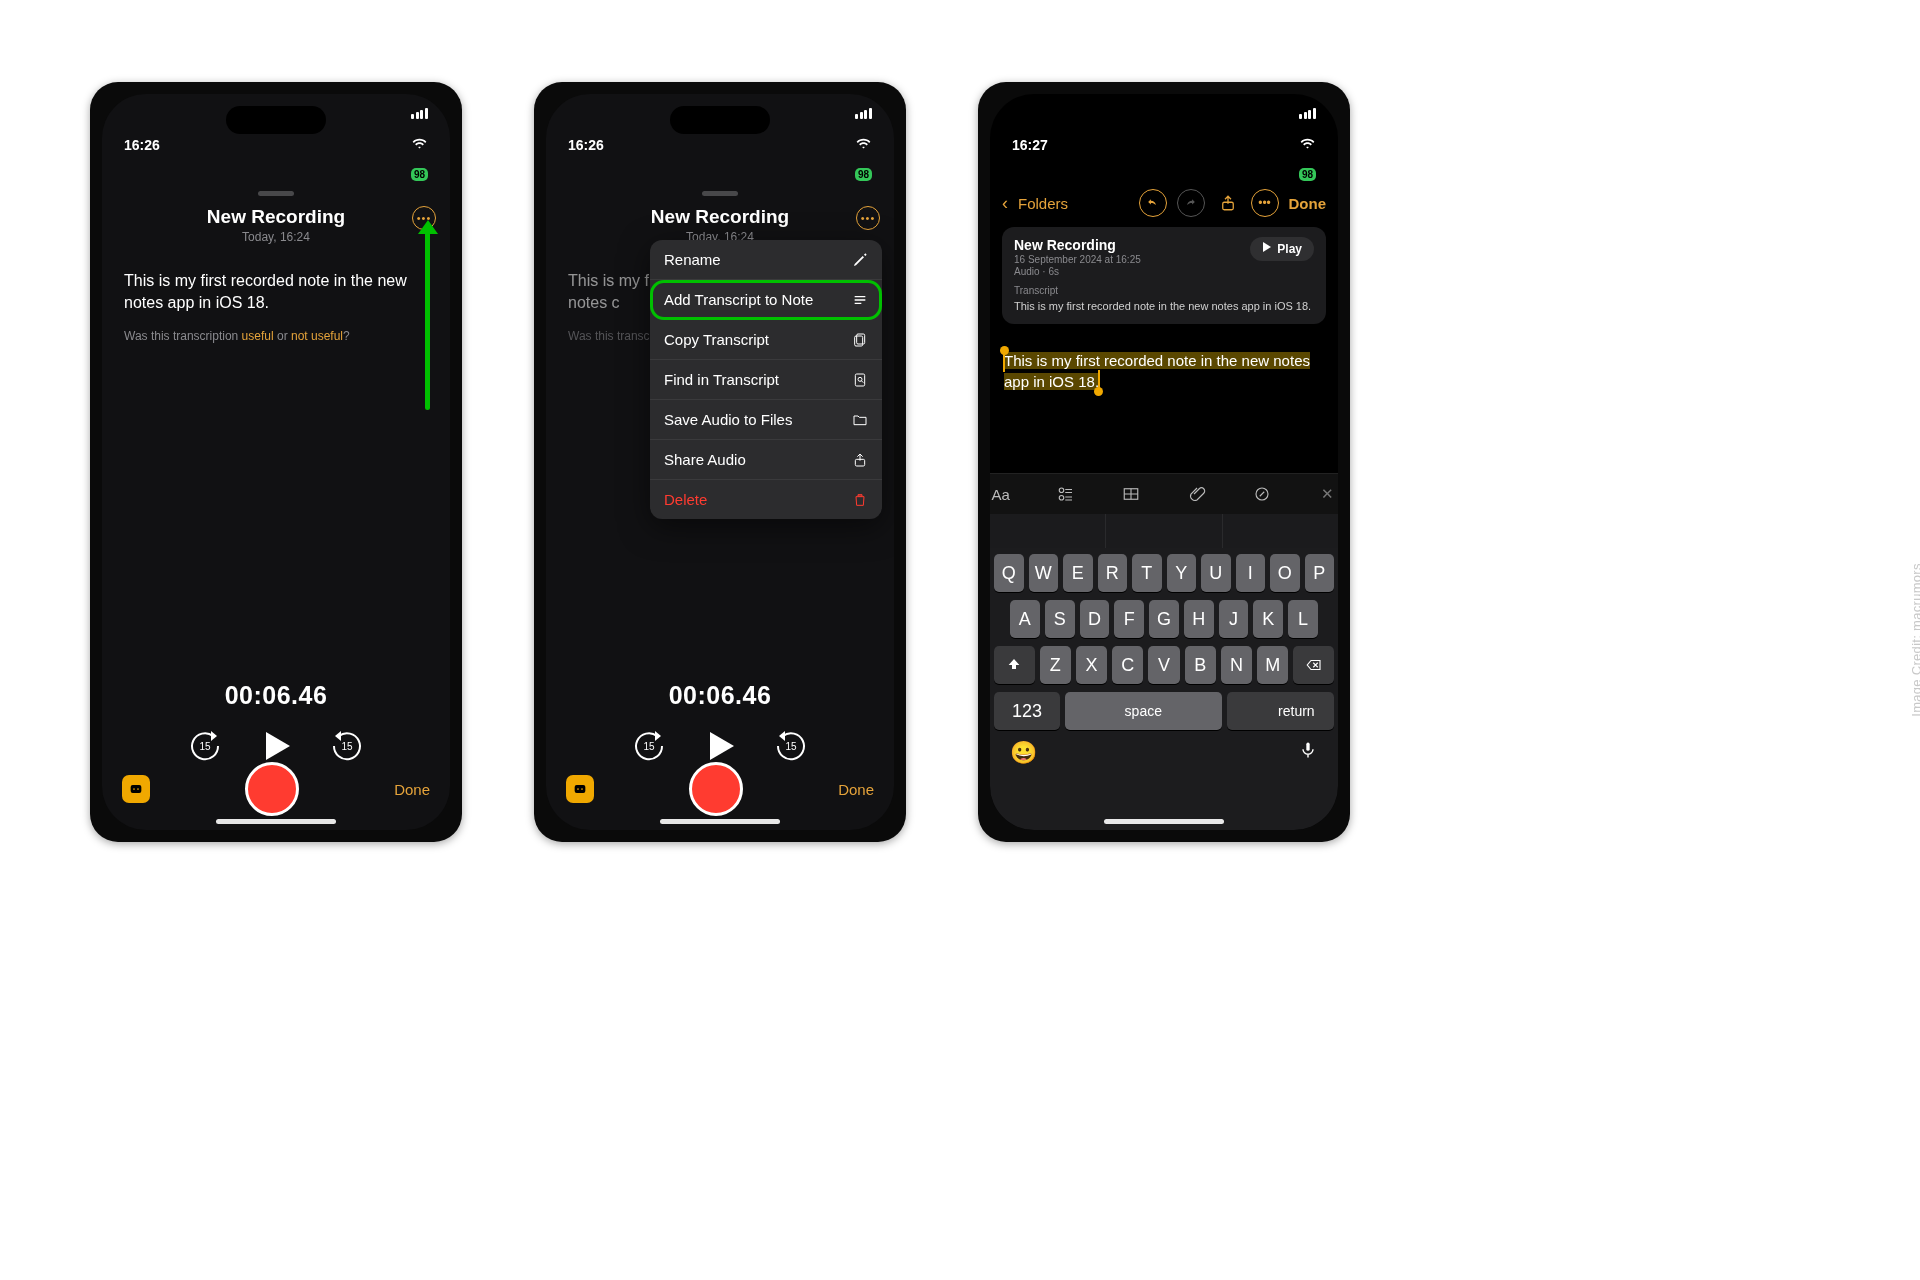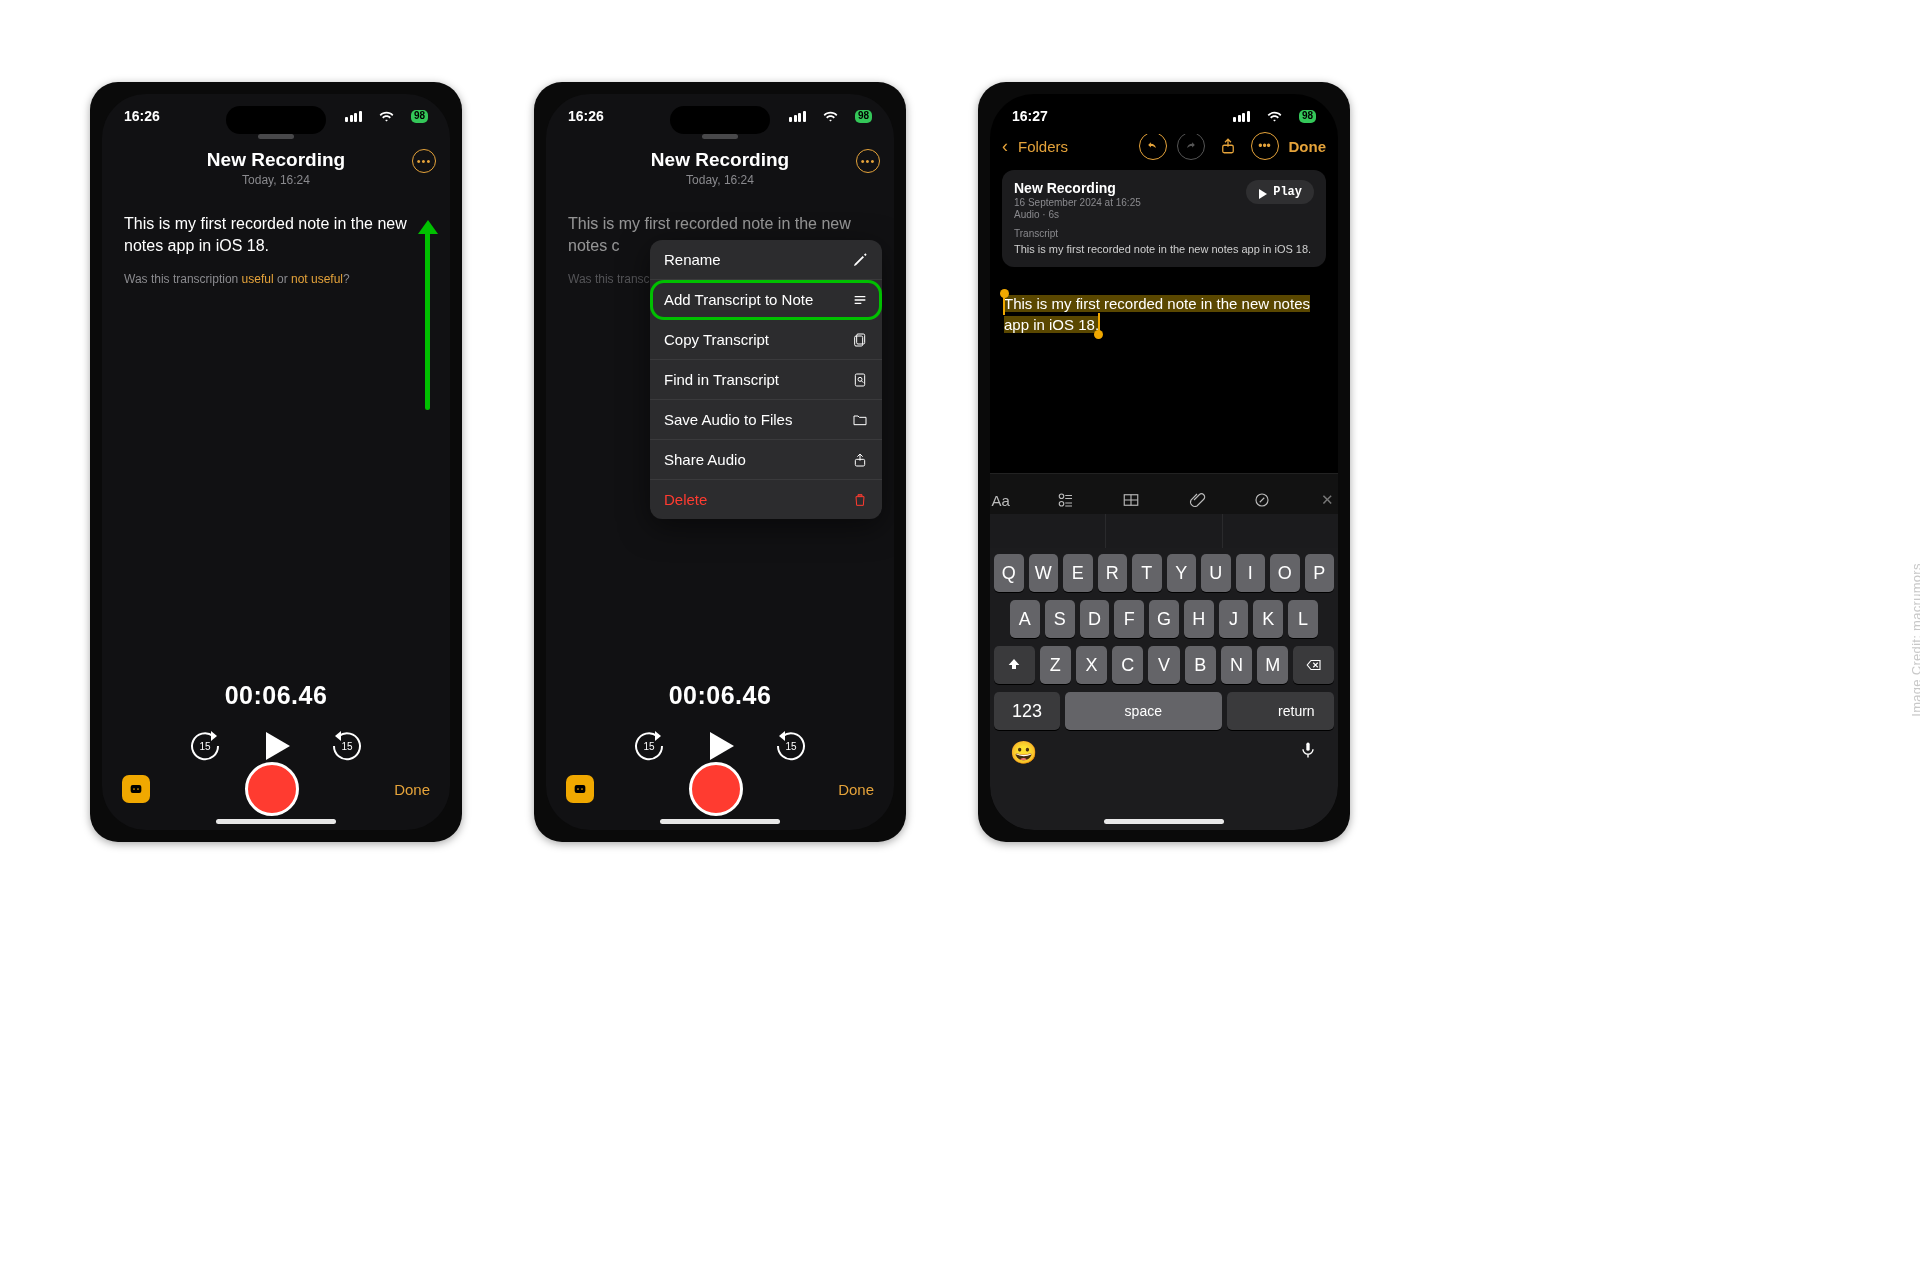--- a/index.html
+++ b/index.html
@@ -27,21 +27,21 @@
   .credit{position:absolute;right:-4px;top:50%;transform:rotate(-90deg) translate(50%,-100%);transform-origin:right top;color:#c8c8c8;font-size:13px;letter-spacing:.3px;}
   .row{position:absolute;left:90px;top:82px;display:flex;gap:72px;}
   .phone{position:relative;width:348px;height:736px;border-radius:28px;background:var(--phone-bezel);box-shadow:0 2px 8px rgba(0,0,0,.35);padding:12px;}
   .screen{position:relative;width:100%;height:100%;border-radius:44px;background:var(--phone-screen);overflow:hidden;}
   .screen.dark{background:var(--phone-screen-dark);}
   .notch{position:absolute;top:12px;left:50%;transform:translateX(-50%);width:100px;height:28px;background:#000;border-radius:16px;z-index:50;}
   .homebar{position:absolute;bottom:6px;left:50%;transform:translateX(-50%);width:120px;height:5px;border-radius:3px;background:#fff;opacity:.9;}
 
   
   .status{display:flex;justify-content:space-between;align-items:center;padding:14px 22px 2px;color:#fff;font-size:14px;font-weight:600;}
-  .status .right{display:flex;align-items:center;gap:17px;}
+  .status .right{display:flex;align-items:center;gap:17px;flex-direction:column;}
   .bars{display:flex;align-items:flex-end;gap:1.5px;}
   .bars span{display:block;width:3px;background:#fff;border-radius:1px;}
   .bars span:nth-child(1){height:5px}.bars span:nth-child(2){height:7px}.bars span:nth-child(3){height:9px}.bars span:nth-child(4){height:11px}
   .wifi{width:15px;height:15px;}
   .batt{font-size:10px;font-weight:700;background:var(--battery);color:#000;border-radius:5px;padding:1.5px 3px;line-height:1;}
 
   
   .grabber{width:36px;height:5px;background:#48484a;border-radius:3px;margin:8px auto 6px;}
 
   
@@ -87,33 +87,33 @@
   .nav3 .chev{font-size:18px;line-height:1;}
   .nav3 .spacer{flex:1}
   .nav3 .ico{width:26px;height:26px;border:1.5px solid var(--accent);border-radius:50%;display:flex;align-items:center;justify-content:center;font-size:12px;}
   .nav3 .ico.dim{border-color:#555;color:#555;}
   .nav3 .share{border:none;}
 
   .card{margin:6px 12px;background:var(--card-bg);border-radius:12px;padding:10px 12px;color:#fff;}
   .card .card-top{display:flex;justify-content:space-between;align-items:flex-start;gap:8px;}
   .card-title{font-size:14px;font-weight:600;}
   .card-meta{font-size:10px;color:var(--text-dim);margin-top:1px;}
-  .play-pill{background:#2f2f31;border-radius:14px;padding:5px 12px;font-size:12px;font-weight:600;display:flex;align-items:flex-end;gap:5px;font-family:Liberation Mono, monospace;}
+  .play-pill{background:#2f2f31;border-radius:14px;padding:5px 12px;font-size:12px;font-weight:600;display:flex;align-items:flex-start;gap:5px;}
   .play-pill svg{width:10px;height:10px}
   .tr-label{font-size:10px;color:var(--text-dim);margin-top:8px;}
   .tr-body{font-size:11px;color:#d0d0d0;margin-top:3px;line-height:1.35;}
 
   .note-body{padding:20px 14px 0;color:#fff;font-size:15px;line-height:1.4;}
   .sel{background:var(--highlight);}
   .sel-handle{position:absolute;width:9px;height:9px;background:var(--sel-handle);border-radius:50%;}
   .sel-caret{position:absolute;width:2px;height:20px;background:var(--sel-handle);}
   .sel-wrap{position:relative;display:inline;}
 
   
-  .kb-toolbar{position:absolute;bottom:316px;left:0;right:0;height:40px;background:#121212;border-top:1px solid #222;display:flex;align-items:flex-end;justify-content:space-around;color:#bbb;font-size:15px;gap:44px;}
+  .kb-toolbar{position:absolute;bottom:316px;left:0;right:0;height:40px;background:#121212;border-top:1px solid #222;display:flex;align-items:center;justify-content:space-around;color:#bbb;font-size:15px;gap:44px;}
   .kb-toolbar .tb{width:28px;height:28px;display:flex;align-items:center;justify-content:center;}
   .kb-sugg{position:absolute;bottom:276px;left:0;right:0;height:40px;background:#1b1b1d;display:flex;}
   .kb-sugg div{flex:1;border-right:1px solid #2a2a2c;}
   .kb-sugg div:last-child{border-right:none;}
   .keyboard{position:absolute;bottom:0;left:0;right:0;height:276px;background:var(--kb-bg);padding:6px 4px 0;}
   .krow{display:flex;gap:5px;justify-content:center;margin-bottom:8px;}
   .key{flex:1;min-width:0;height:38px;border-radius:5px;background:var(--key);color:#fff;display:flex;align-items:center;justify-content:center;font-size:18px;box-shadow:0 1px 0 #000;}
   .key.dark{background:var(--key-dark);}
   .key.shift,.key.del{flex:1.3;font-size:15px;}
   .key.wide{flex:2.1;}

